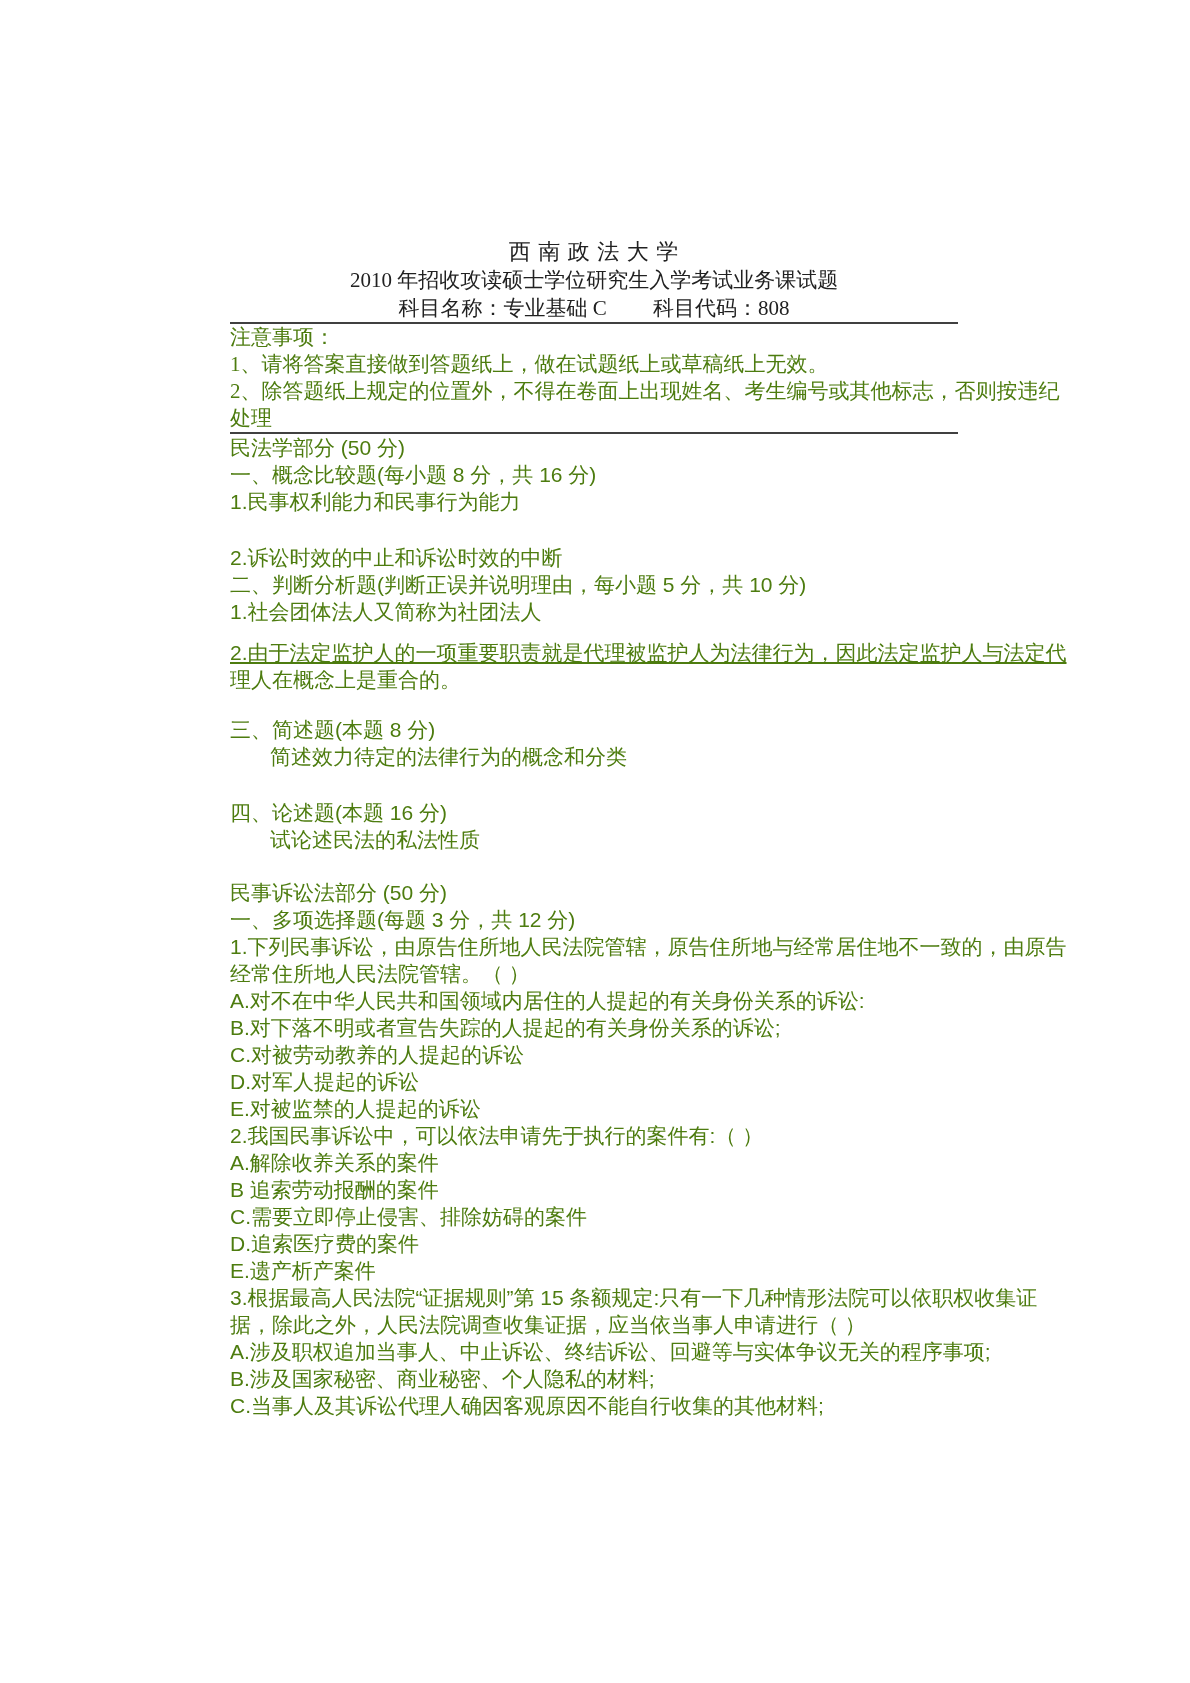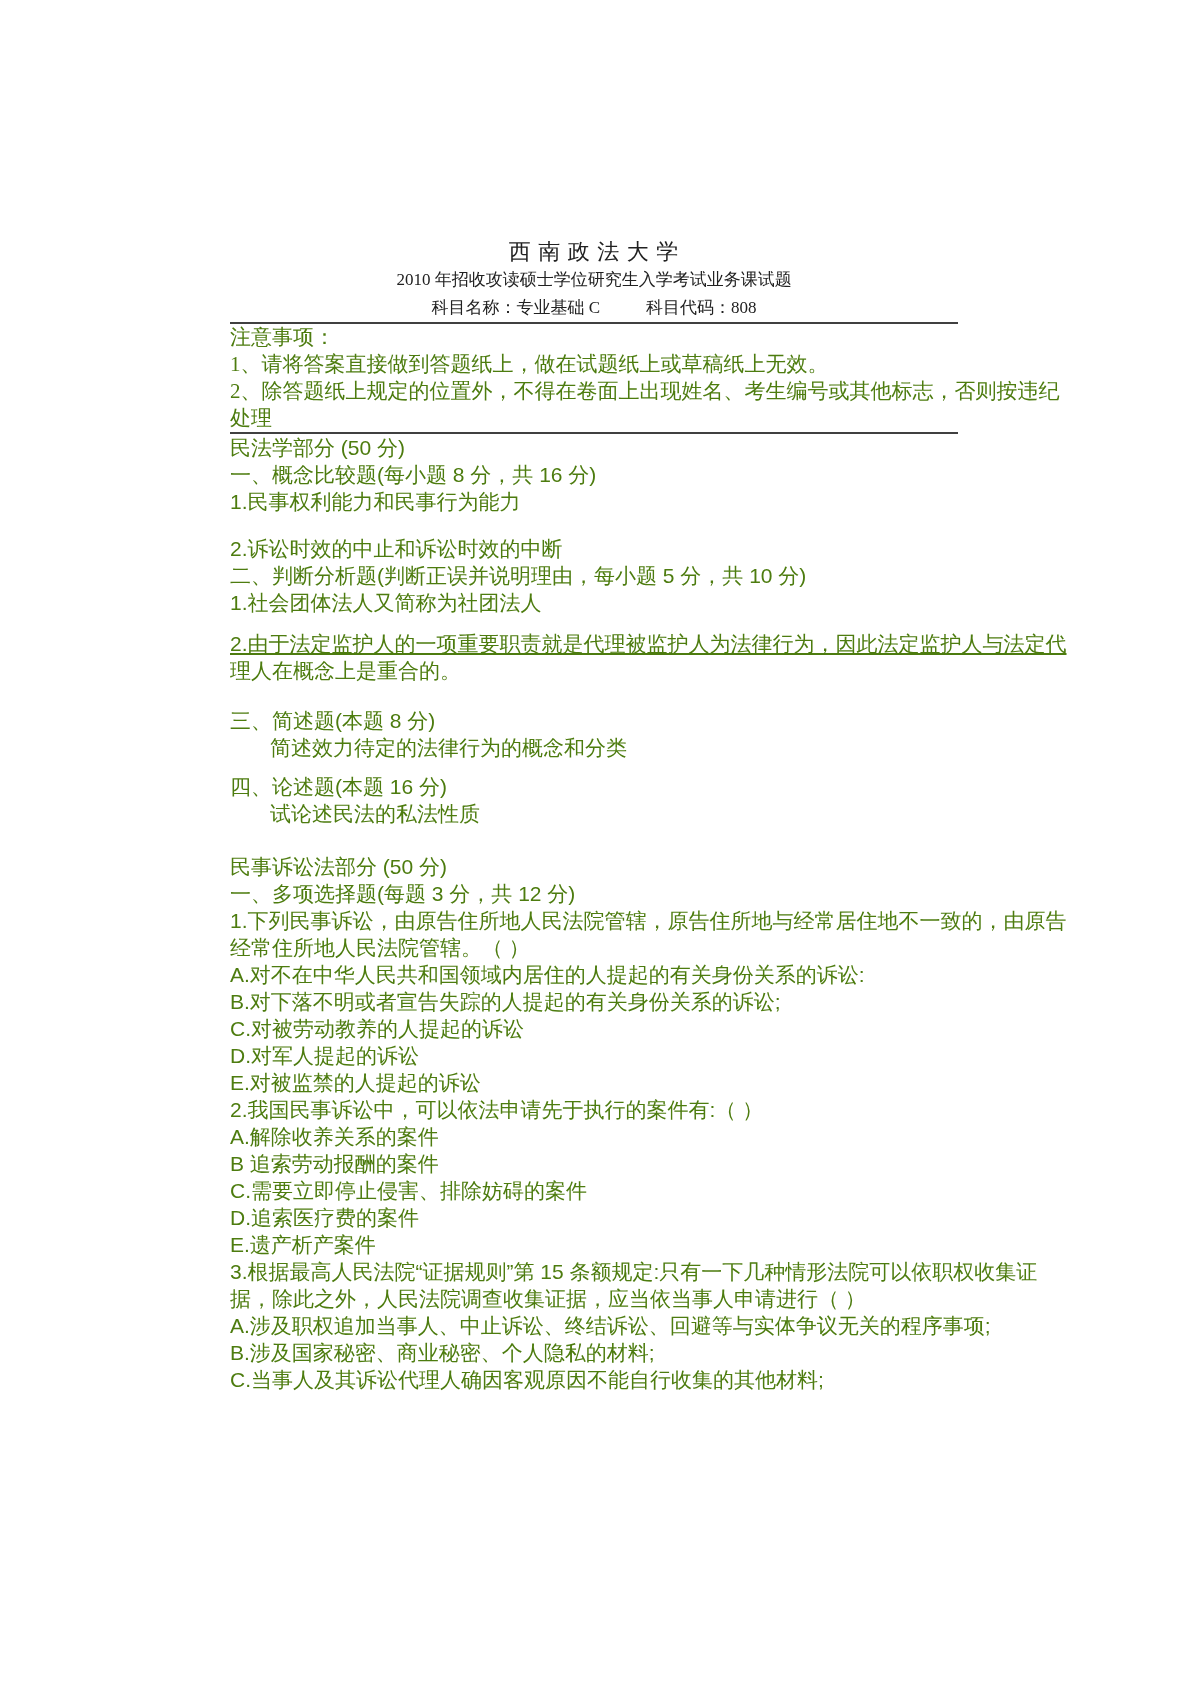--- a/index.html
+++ b/index.html
@@ -15,21 +15,21 @@
     box-sizing: border-box;
     width: 1190px;
     height: 1683px;
     padding: 238px 178px 0 230px;
   }
   .content-col { width: 782px; }
   .serif { font-family: "Liberation Serif", "DejaVu Serif", serif; }
   .hline {
     height: 28px;
     line-height: 28px;
-    font-size: 17px;
+    font-size: 21px;
     text-align: center;
     width: 728px;
     white-space: nowrap;
   }
   .univ { letter-spacing: 1px; font-size: 22px; }
   .subject-gap { display: inline-block; width: 46px; }
   .hrule {
     width: 728px;
     height: 0;
     border-top: 2px solid #404040;
@@ -66,28 +66,28 @@
         <div class="line">2、除答题纸上规定的位置外，不得在卷面上出现姓名、考生编号或其他标志，否则按违纪</div>
         <div class="line">处理</div>
       </div>
 
     <div class="hrule"></div>
 
     <div>
         <div class="line center">民法学部分 (50 分)</div>
         <div class="line">一、概念比较题(每小题 8 分，共 16 分)</div>
         <div class="line">1.民事权利能力和民事行为能力</div>
-        <div class="line" style="margin-top: 20px;">2.诉讼时效的中止和诉讼时效的中断</div>
+        <div class="line" style="margin-top: 29px;">2.诉讼时效的中止和诉讼时效的中断</div>
         <div class="line">二、判断分析题(判断正误并说明理由，每小题 5 分，共 10 分)</div>
         <div class="line">1.社会团体法人又简称为社团法人</div>
         <div class="line" style="margin-top: 14px; text-decoration: underline;">2.由于法定监护人的一项重要职责就是代理被监护人为法律行为，因此法定监护人与法定代</div>
         <div class="line">理人在概念上是重合的。</div>
         <div class="line" style="margin-top: 23px;">三、简述题(本题 8 分)</div>
         <div class="line indent">简述效力待定的法律行为的概念和分类</div>
-        <div class="line" style="margin-top: 12px;">四、论述题(本题 16 分)</div>
+        <div class="line" style="margin-top: 29px;">四、论述题(本题 16 分)</div>
         <div class="line indent">试论述民法的私法性质</div>
         <div class="line center" style="margin-top: 26px;">民事诉讼法部分 (50 分)</div>
         <div class="line">一、多项选择题(每题 3 分，共 12 分)</div>
         <div class="line">1.下列民事诉讼，由原告住所地人民法院管辖，原告住所地与经常居住地不一致的，由原告</div>
         <div class="line">经常住所地人民法院管辖。（ ）</div>
         <div class="line">A.对不在中华人民共和国领域内居住的人提起的有关身份关系的诉讼:</div>
         <div class="line">B.对下落不明或者宣告失踪的人提起的有关身份关系的诉讼;</div>
         <div class="line">C.对被劳动教养的人提起的诉讼</div>
         <div class="line">D.对军人提起的诉讼</div>
         <div class="line">E.对被监禁的人提起的诉讼</div>

